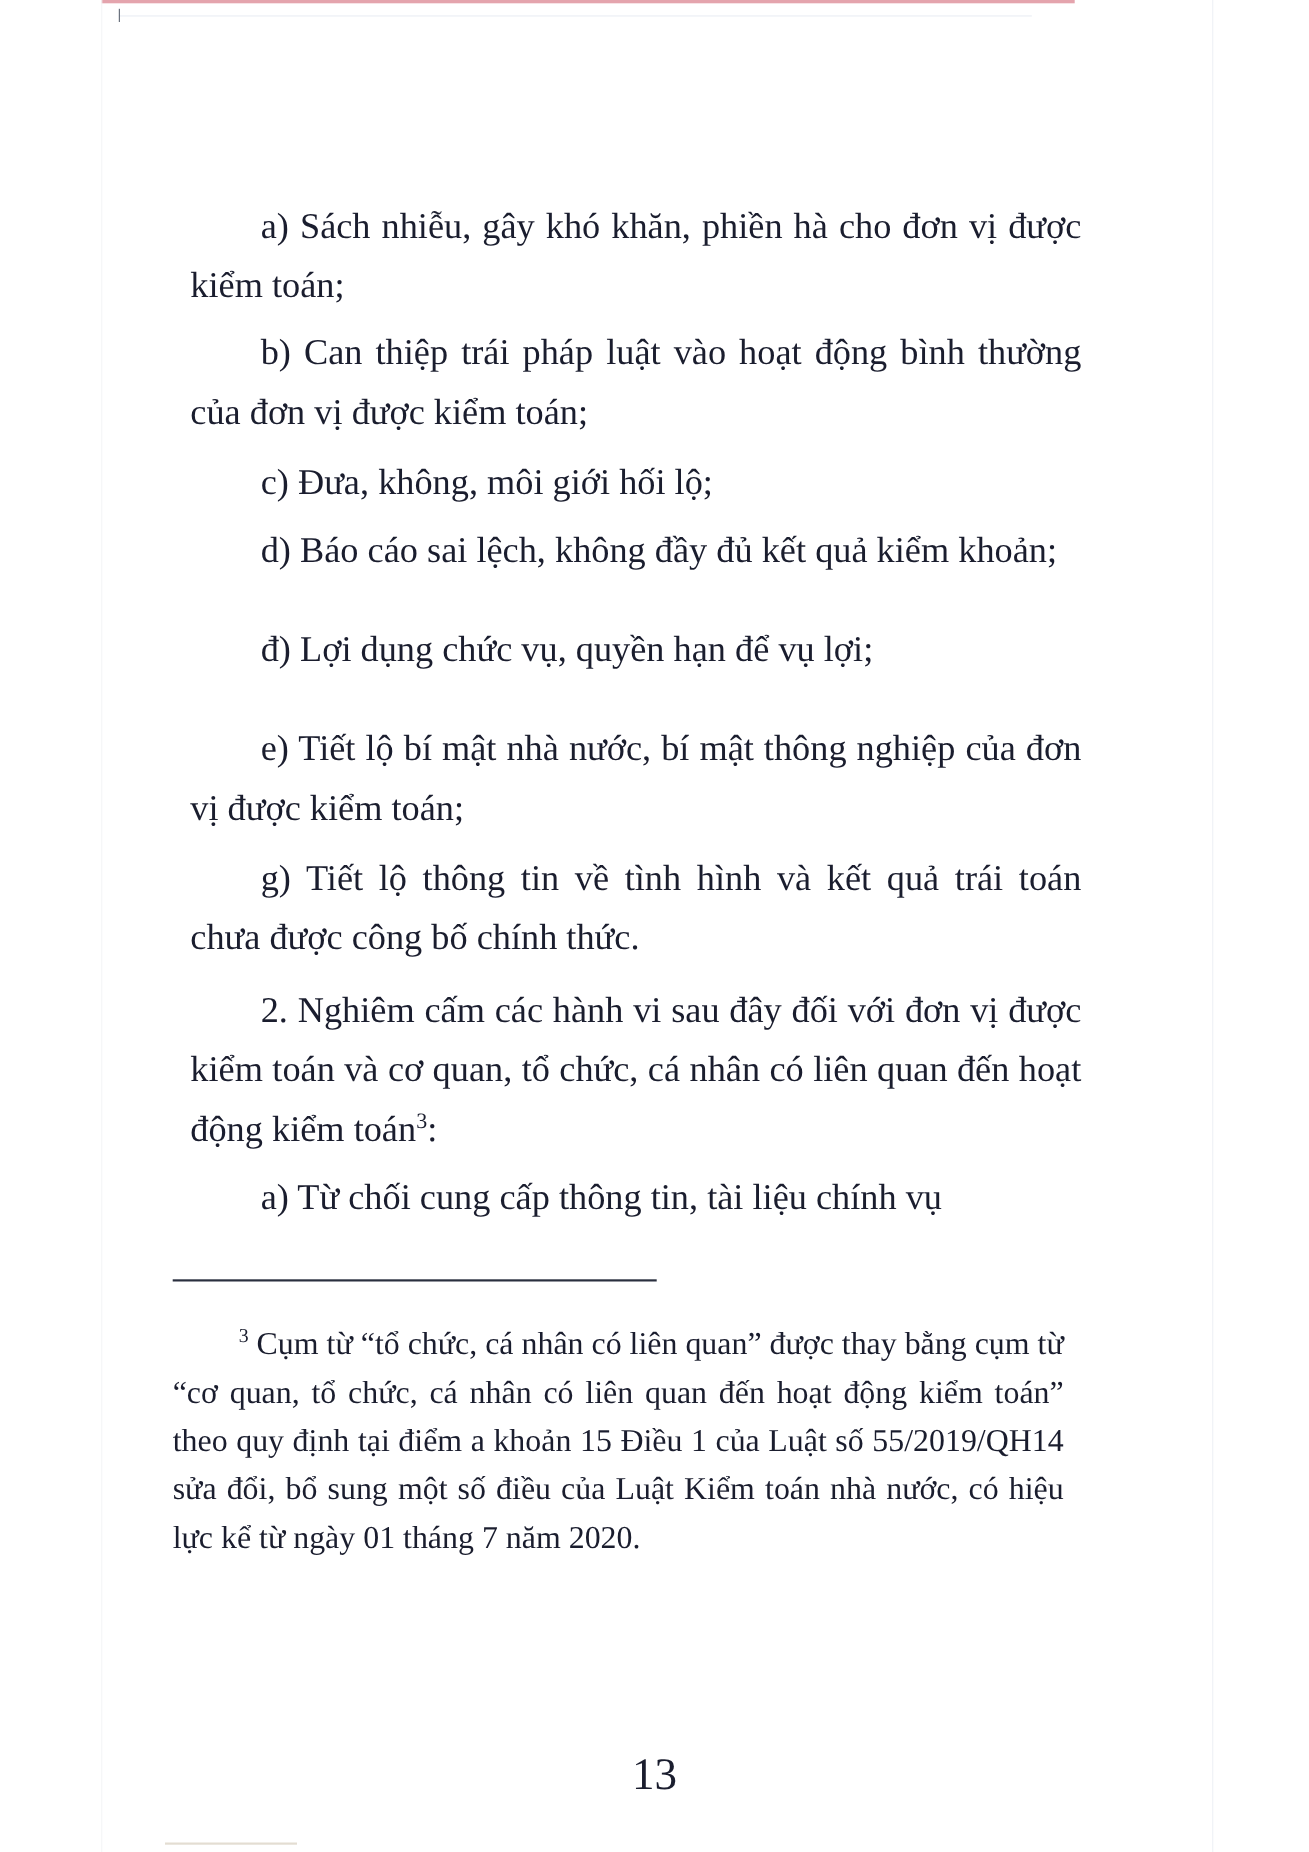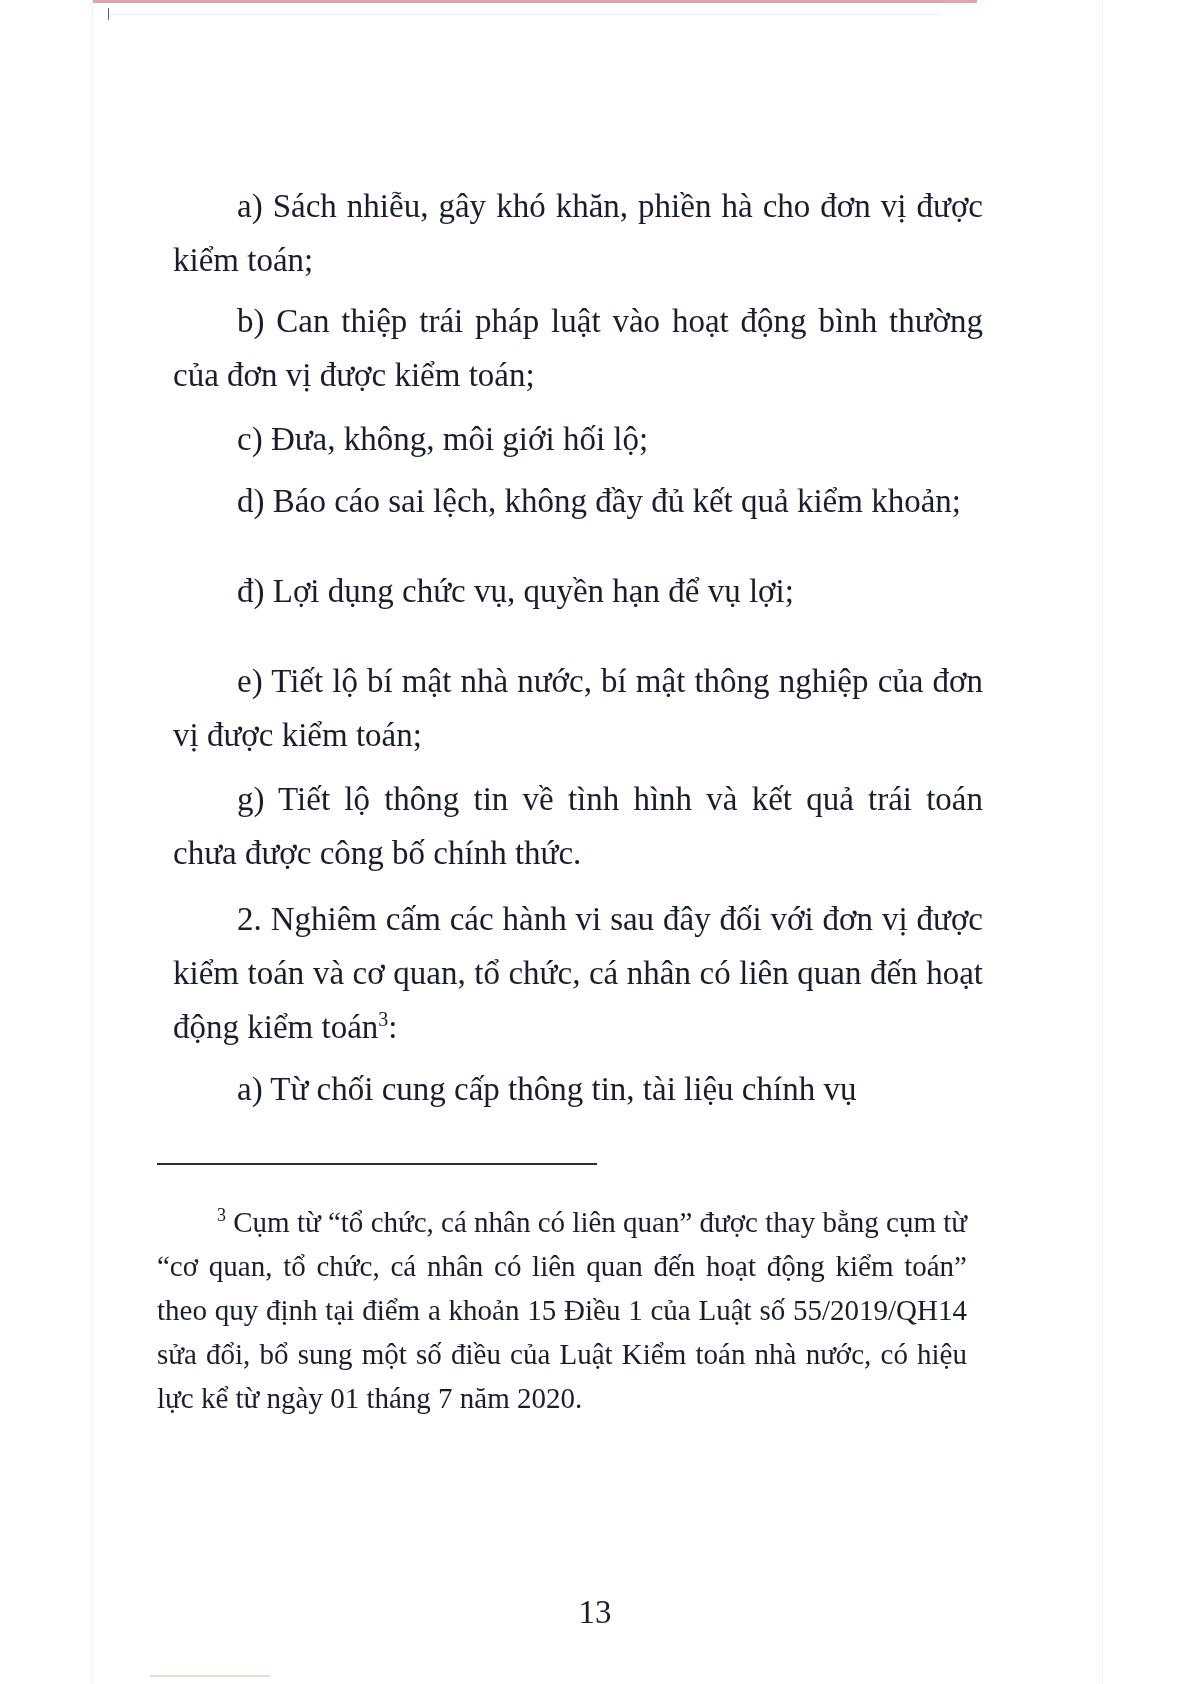--- a/index.html
+++ b/index.html
@@ -104,21 +104,21 @@
     }
     .footnote sup {
       font-size: 18px;
     }
     .page-number {
       position: absolute;
       left: 0;
       width: 1190px;
       top: 1592px;
       text-align: center;
-      font-size: 33px;
+      font-size: 41px;
       line-height: 40px;
     }
     .bottom-smudge {
       position: absolute;
       left: 150px;
       top: 1675px;
       width: 120px;
       height: 2px;
       background: #e3ddd2;
     }

